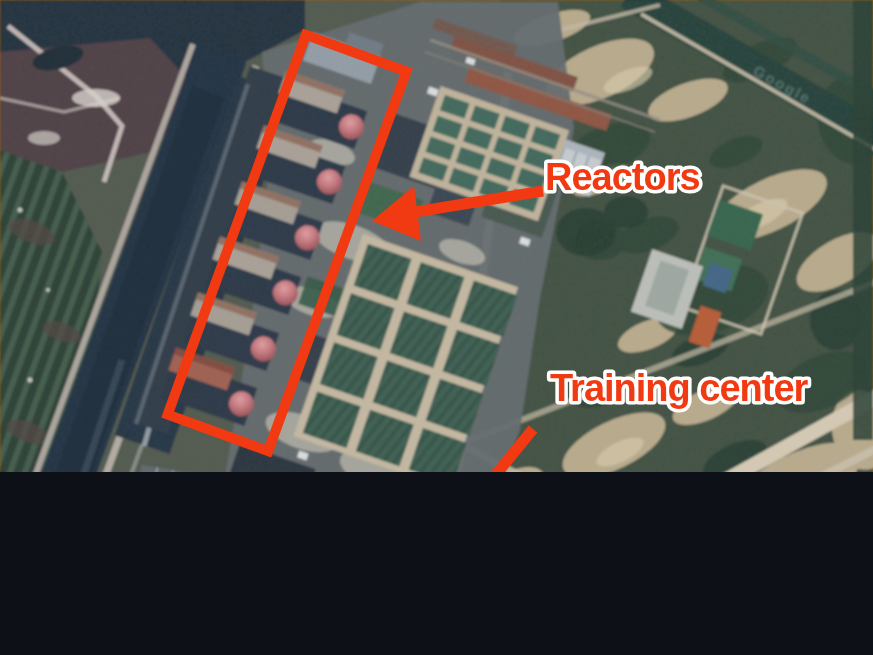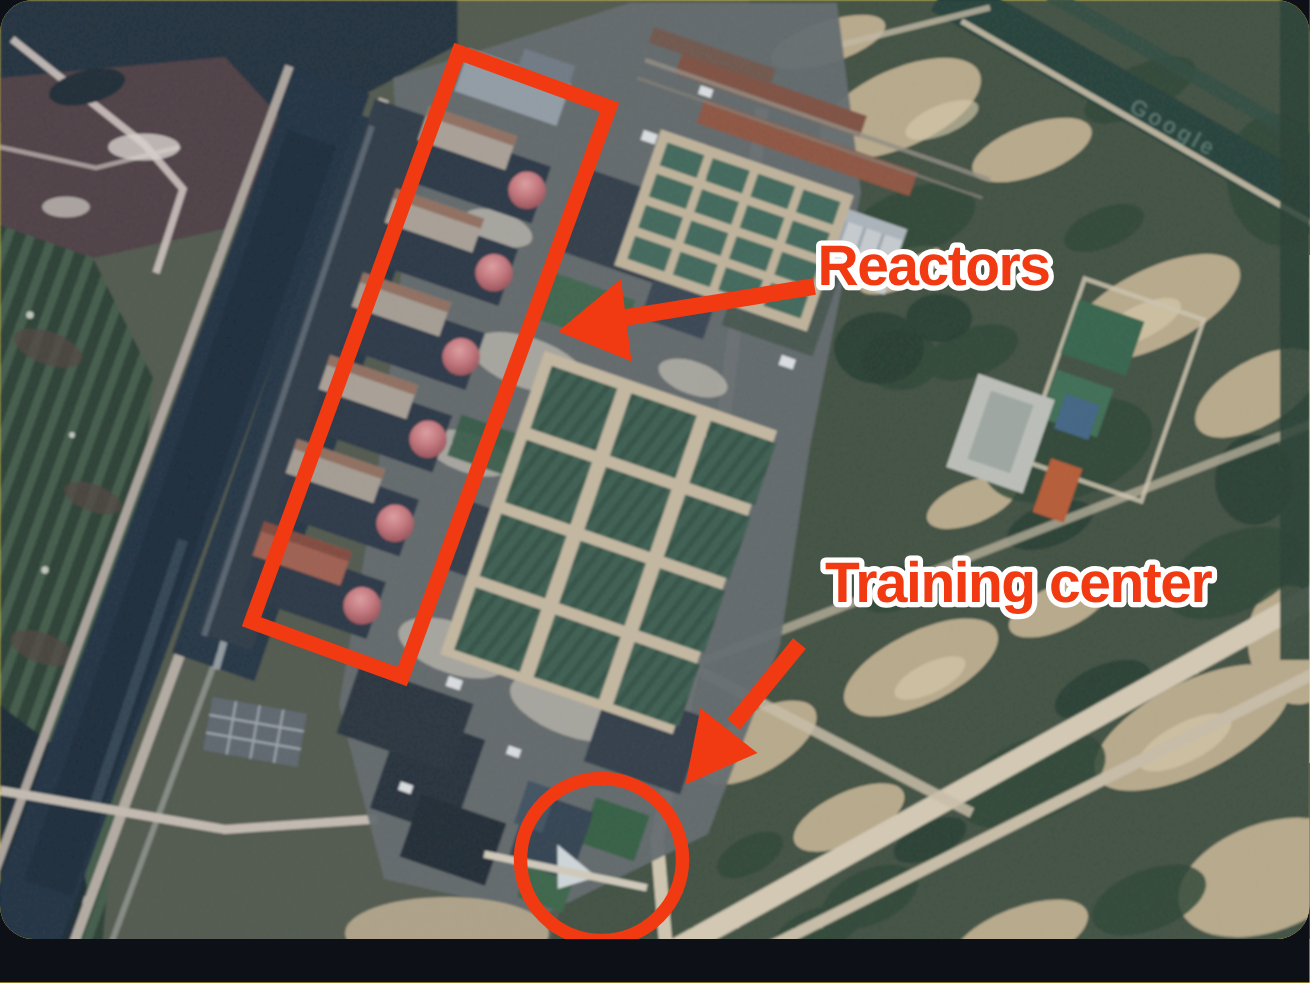--- a/index.html
+++ b/index.html
@@ -1,16 +1,16 @@
 <!DOCTYPE html>
 <html><head>
 <meta charset="utf-8">
 <style>
   html,body{margin:0;padding:0;background:#0d1117;}
-  .stage{position:relative;width:873px;height:626px;overflow:hidden;background:#fde047;border-radius:22px;}
+  .stage{position:relative;width:873px;height:472px;overflow:hidden;background:#a16207;}
   .stage svg{position:absolute;left:0;top:0;width:873px;height:655px;display:block;}
   .label{
     font-family:"Liberation Sans","DejaVu Sans",sans-serif;
     font-weight:bold;
     font-size:38px;
     letter-spacing:-1px;
     stroke:#ffffff;
     stroke-width:7px;
     paint-order:stroke fill;
     stroke-linejoin:round;

